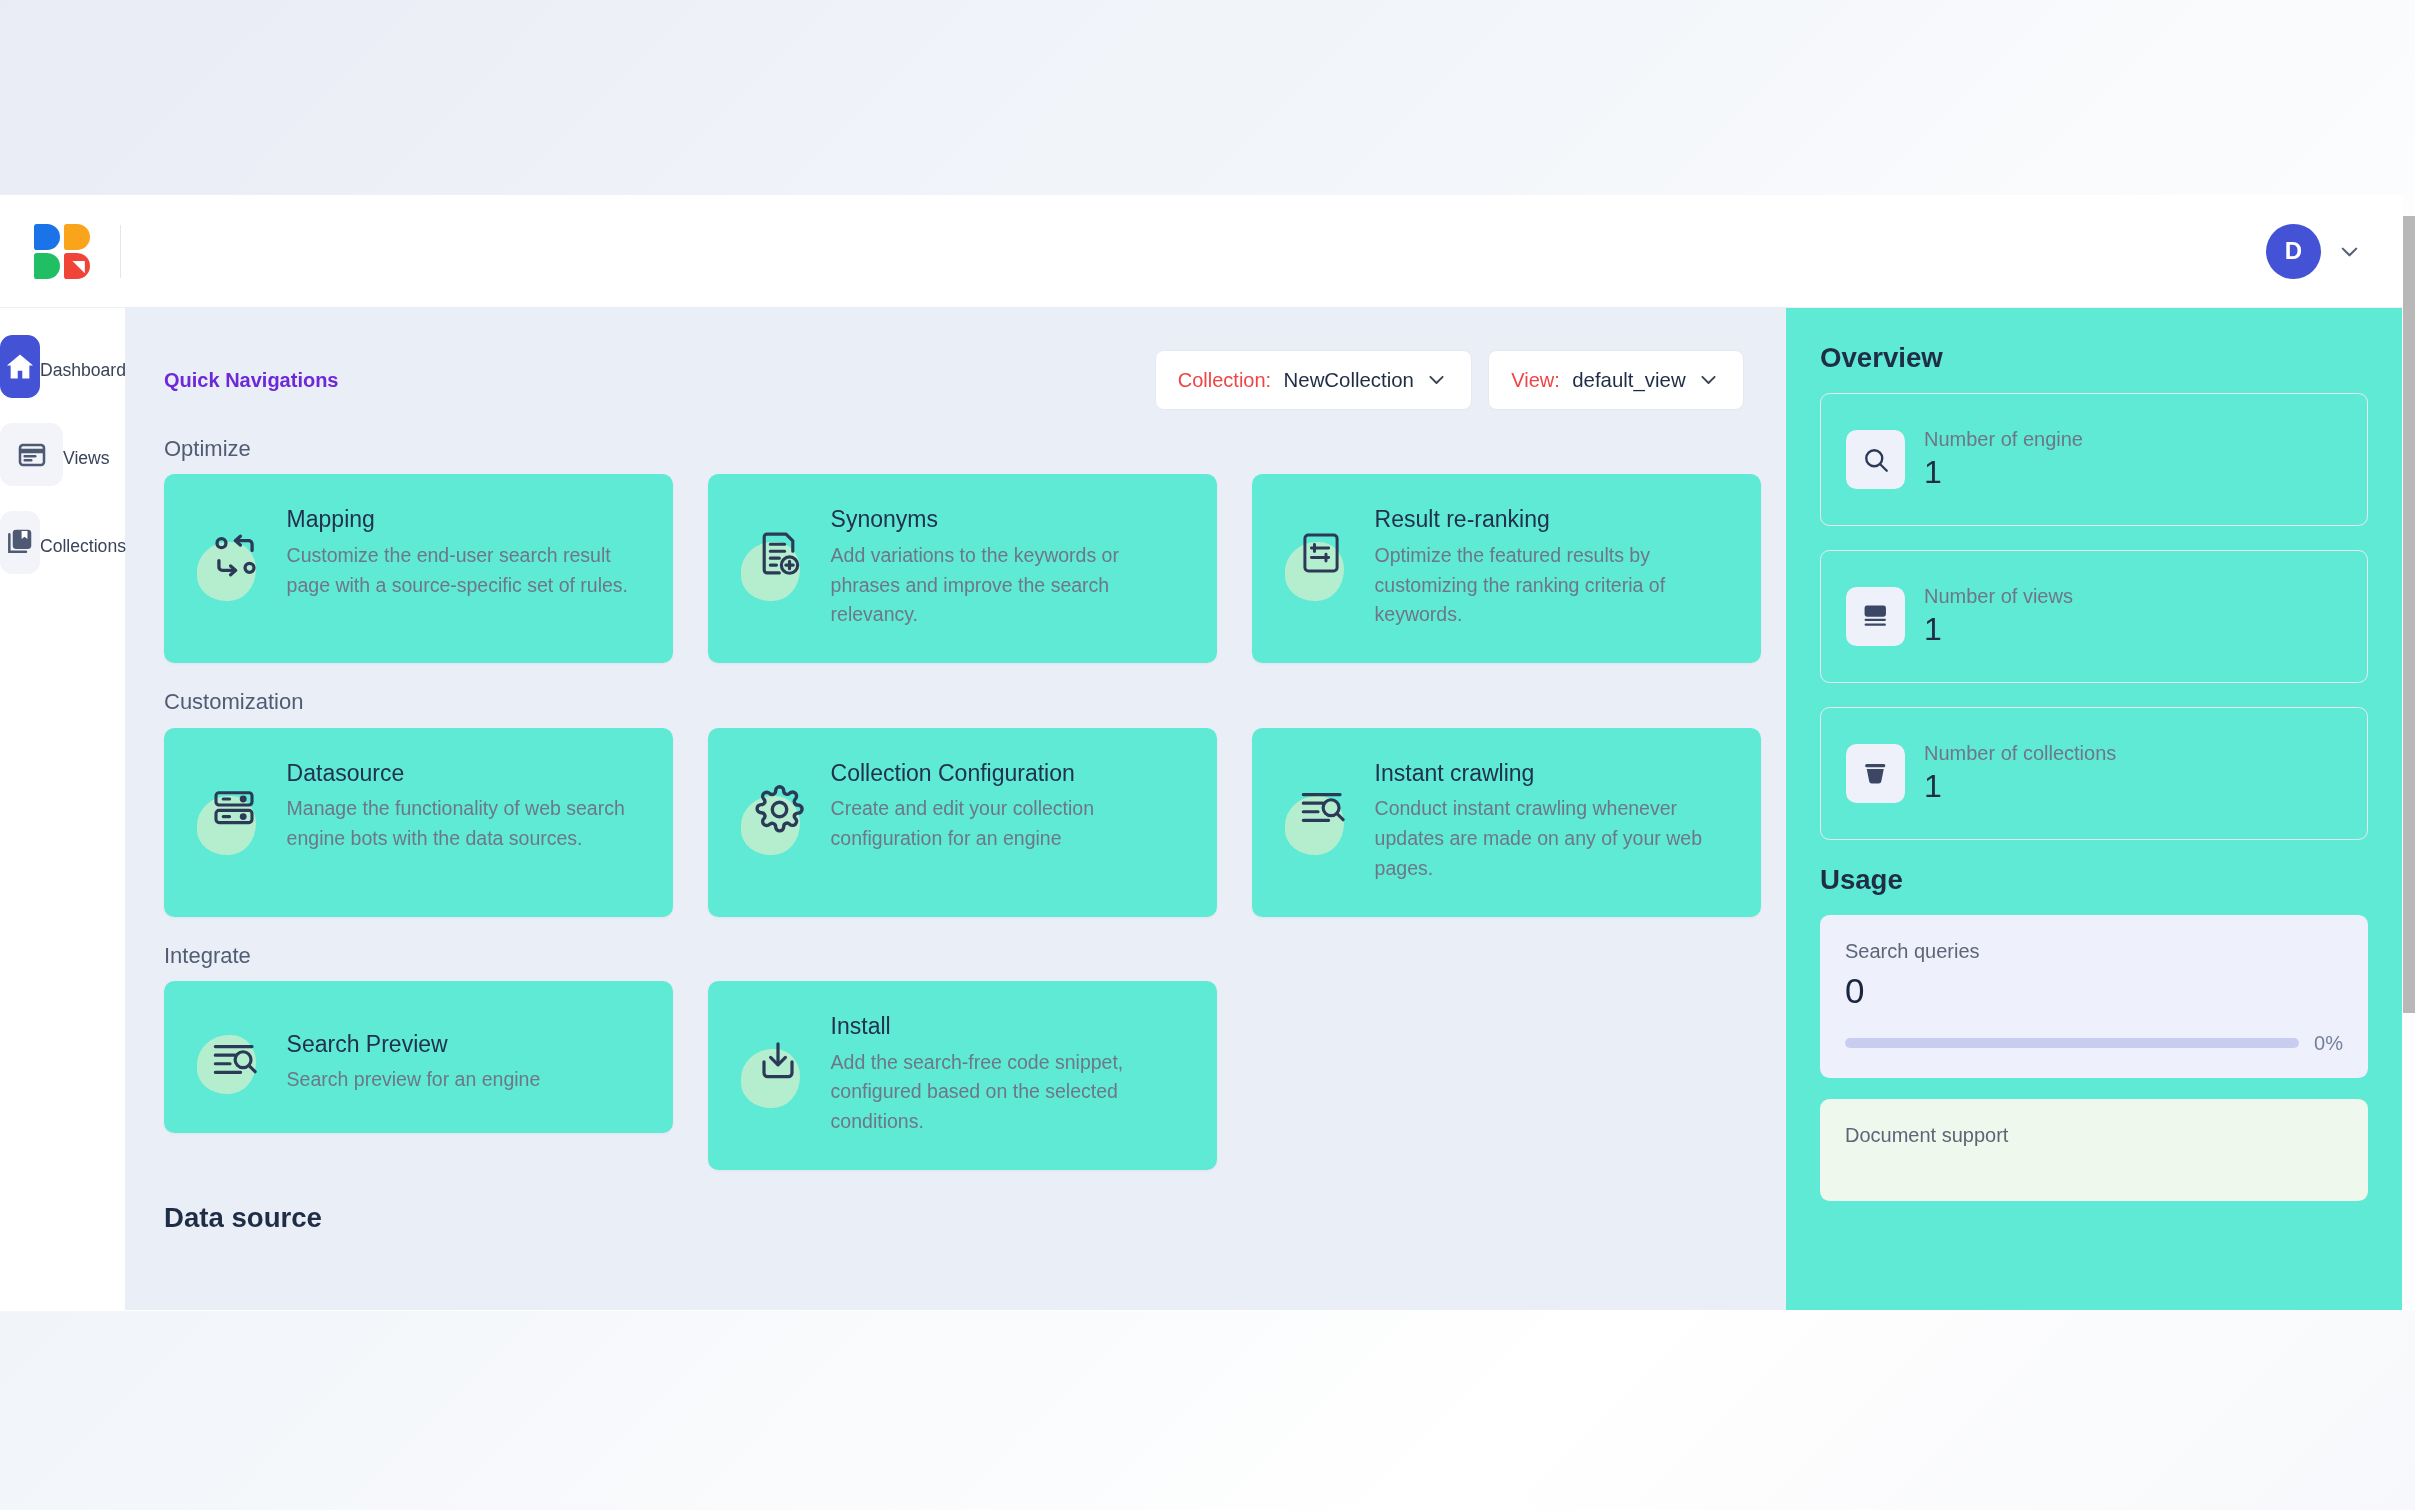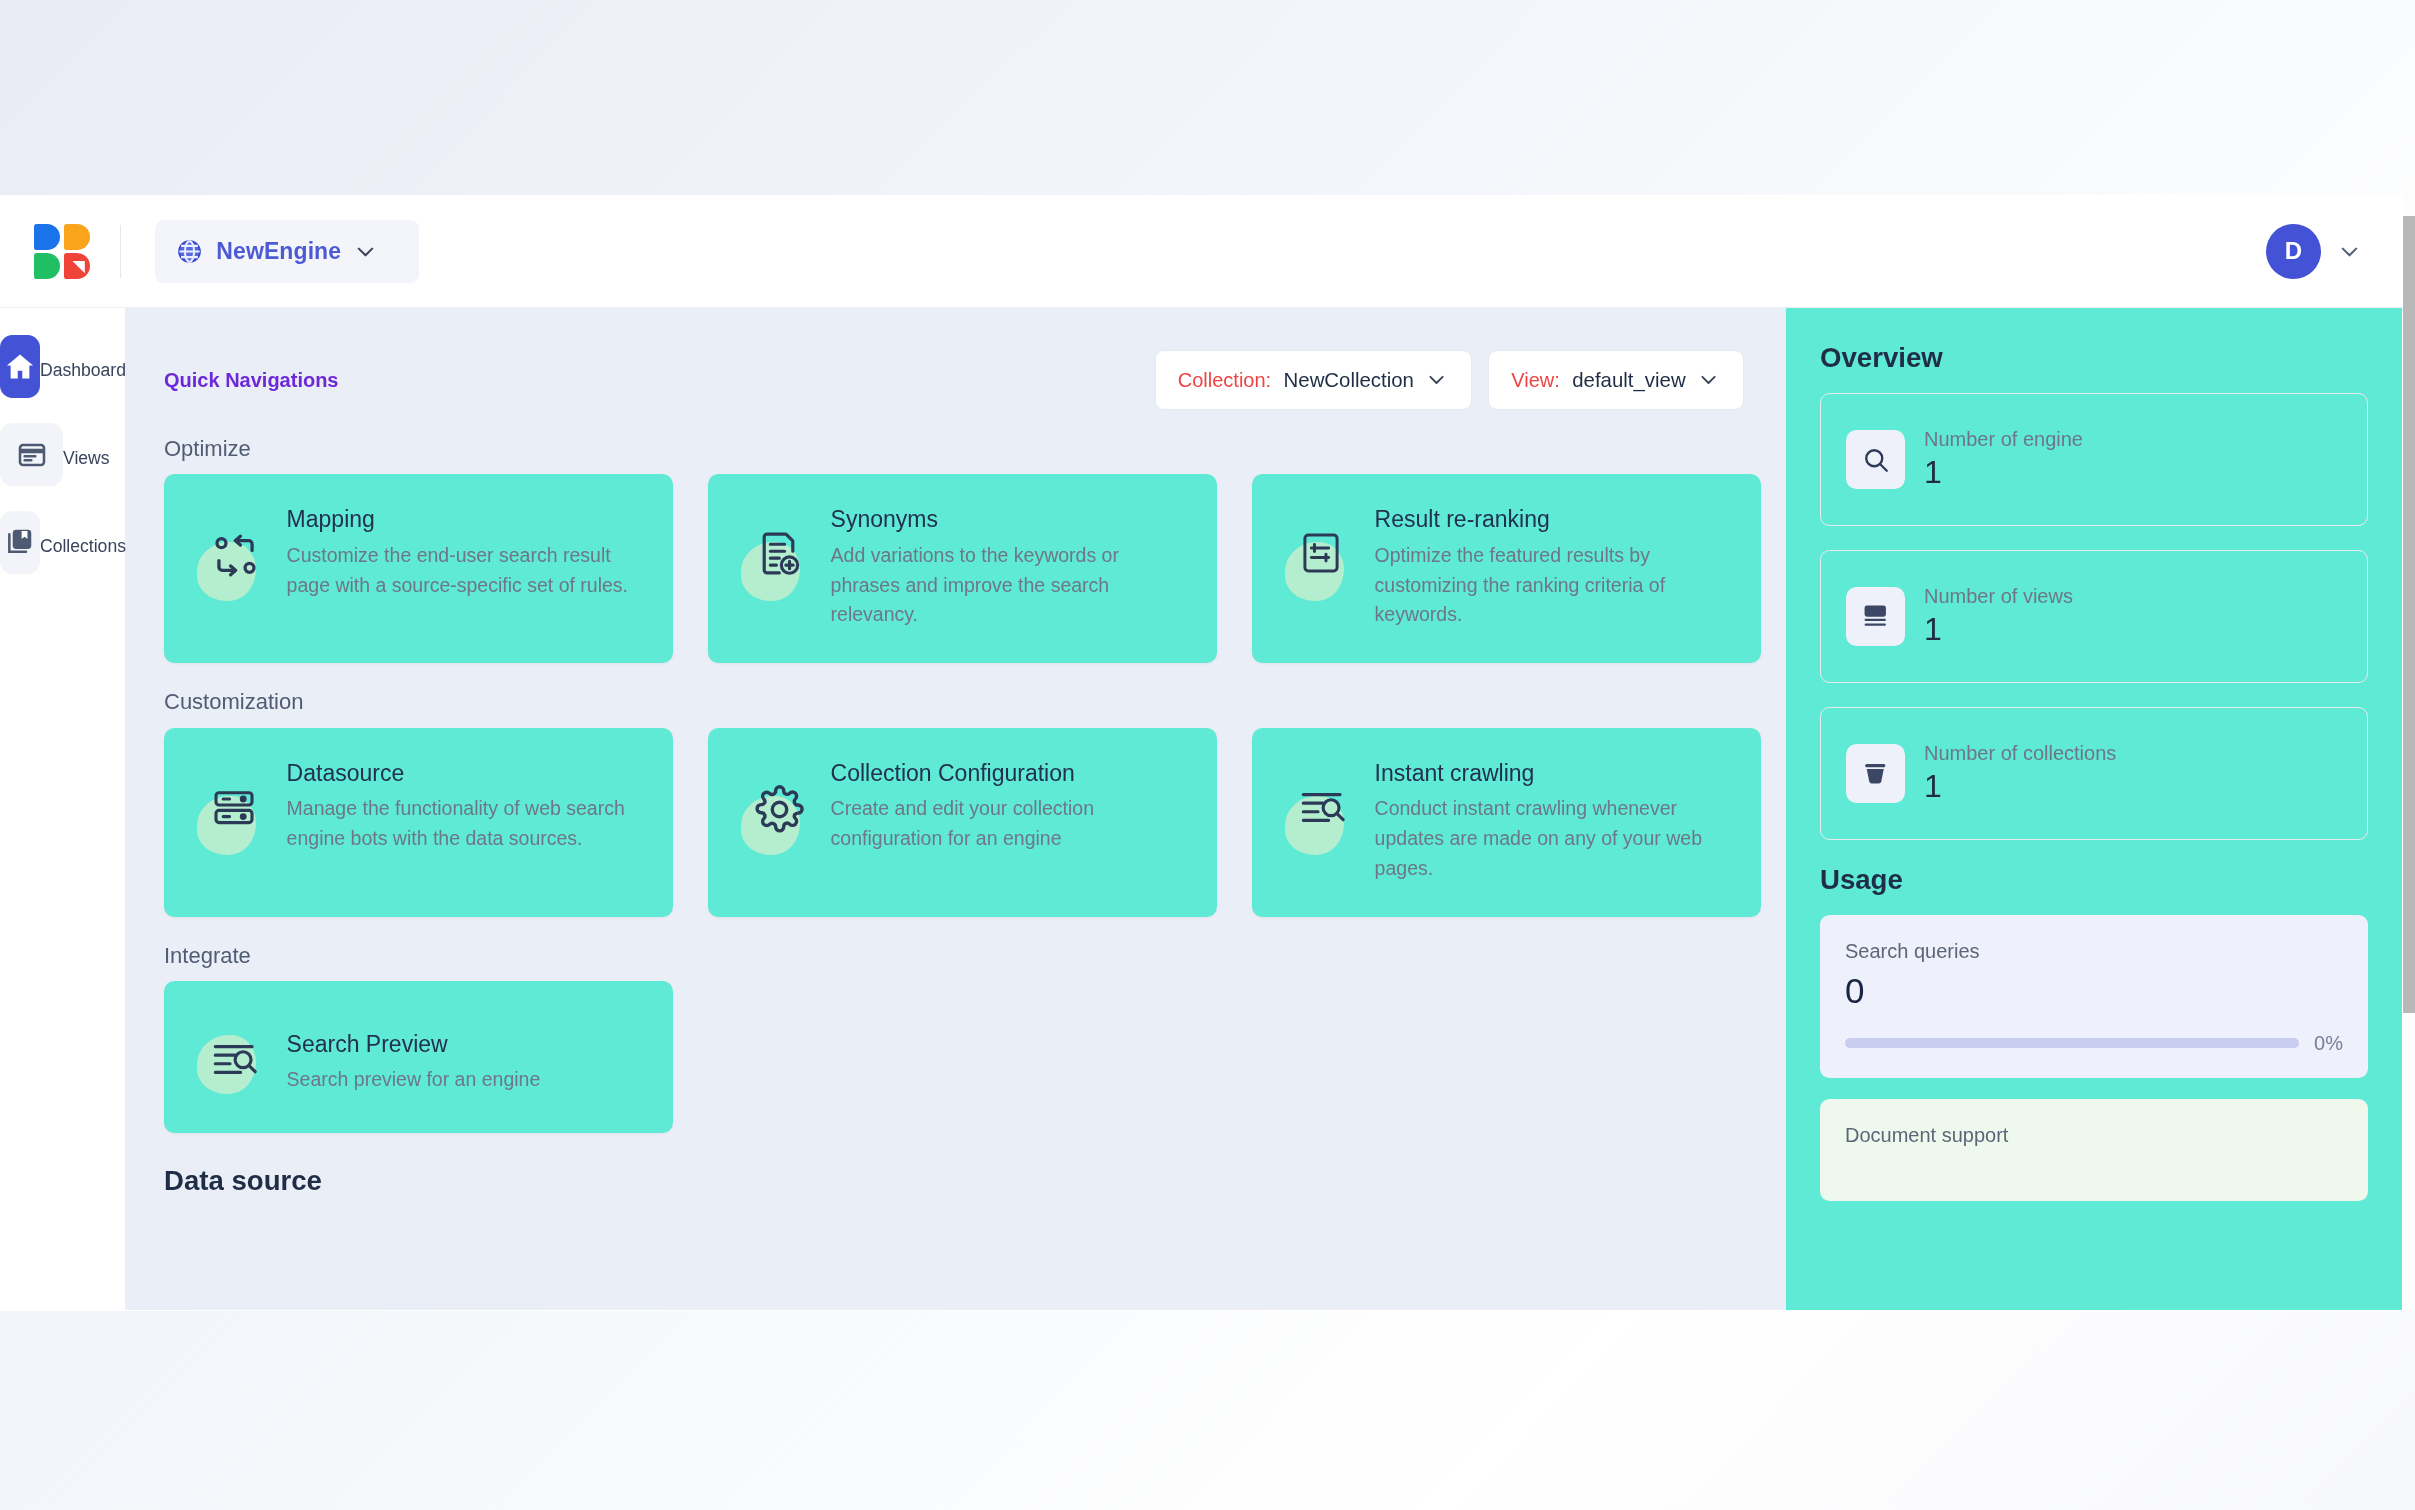--- a/index.html
+++ b/index.html
@@ -230,35 +230,20 @@
         </div>
       <div class="logo-cell">
           <div class="logo-b lb-green"></div>
         </div>
       <div class="logo-cell">
           <div class="logo-b lb-red"></div>
         </div>
     </div>
     <div class="logo-sep"></div>
 
-    <div id="engine-pill">
-      <span class="globe">
-        <svg viewBox="0 0 24 24" width="27" height="27" fill="none" stroke="#4452d6" stroke-width="1.8">
-          <circle cx="12" cy="12" r="9.2" fill="#5b6ae0" stroke="#3d4bc9"></circle>
-          <ellipse cx="12" cy="12" rx="4" ry="9.2" stroke="#eaf0ff" fill="none"></ellipse>
-          <path d="M3 12h18M4.5 7h15M4.5 17h15" stroke="#eaf0ff"></path>
-        </svg>
-      </span>
-      <span id="engine-name">NewEngine</span>
-      <span class="chev">
-        <svg viewBox="0 0 24 24" width="23" height="23" fill="none" stroke="#3c4557" stroke-width="2.2" stroke-linecap="round" stroke-linejoin="round">
-            <path d="M5 9l7 7 7-7"></path>
-          </svg>
-      </span>
-    </div>
 
     <div id="user-area">
       <div id="avatar">D</div>
       <span class="chev">
         <svg viewBox="0 0 24 24" width="23" height="23" fill="none" stroke="#566076" stroke-width="2.2" stroke-linecap="round" stroke-linejoin="round">
             <path d="M5 9l7 7 7-7"></path>
           </svg>
       </span>
     </div>
   </div>
@@ -453,20 +438,36 @@
                 <path d="M19.1 14.5l3 3"></path>
             </svg>
           </span>
         </div>
         <div class="card-txt">
           <div class="card-title">Search Preview</div>
           <div class="card-desc">Search preview for an engine</div>
         </div>
       </div>
 
+      <div class="nav-card">
+        <div class="card-ico-wrap">
+          <div class="blob"></div>
+          <span class="card-ico">
+            <svg viewBox="0 0 24 24" width="48" height="48" fill="none" stroke="#2c3a57" stroke-width="1.6" stroke-linecap="round" stroke-linejoin="round">
+              <path d="M5 12.4V18a1.8 1.8 0 0 0 1.8 1.8h10.4A1.8 1.8 0 0 0 19 18v-5.6"></path>
+              <path d="M12 3.4v10.2"></path>
+                <path d="M8.3 10.2 12 13.9l3.7-3.7"></path>
+            </svg>
+          </span>
+        </div>
+        <div class="card-txt">
+          <div class="card-title">Install</div>
+          <div class="card-desc">Add the search-free code snippet, configured based on the selected conditions.</div>
+        </div>
+      </div>
     </div>
 
     <div id="datasource-heading">Data source</div>
   </div>
 
   <div id="right">
 
     <div class="panel-h">Overview</div>
 
     <div class="ov-card">

